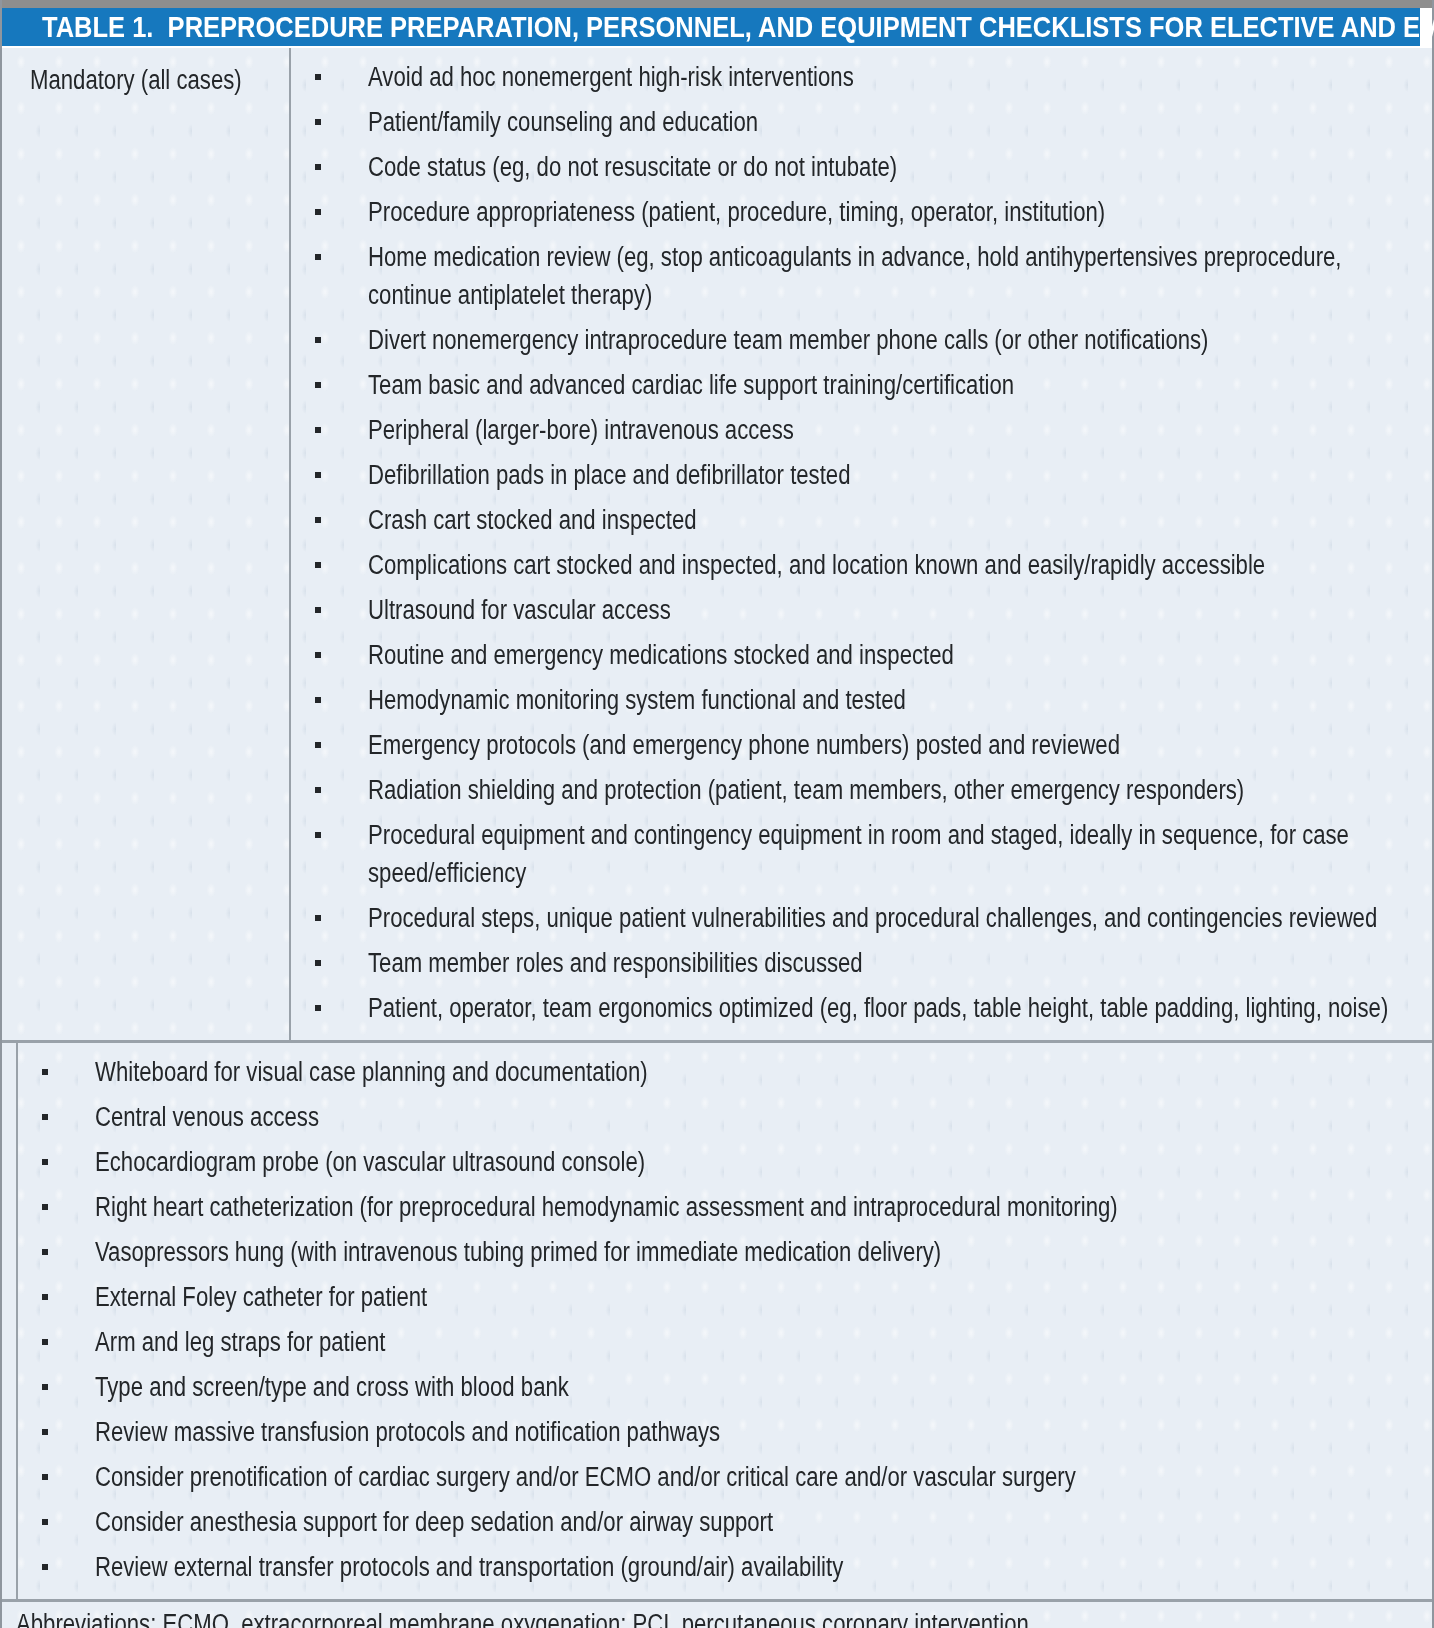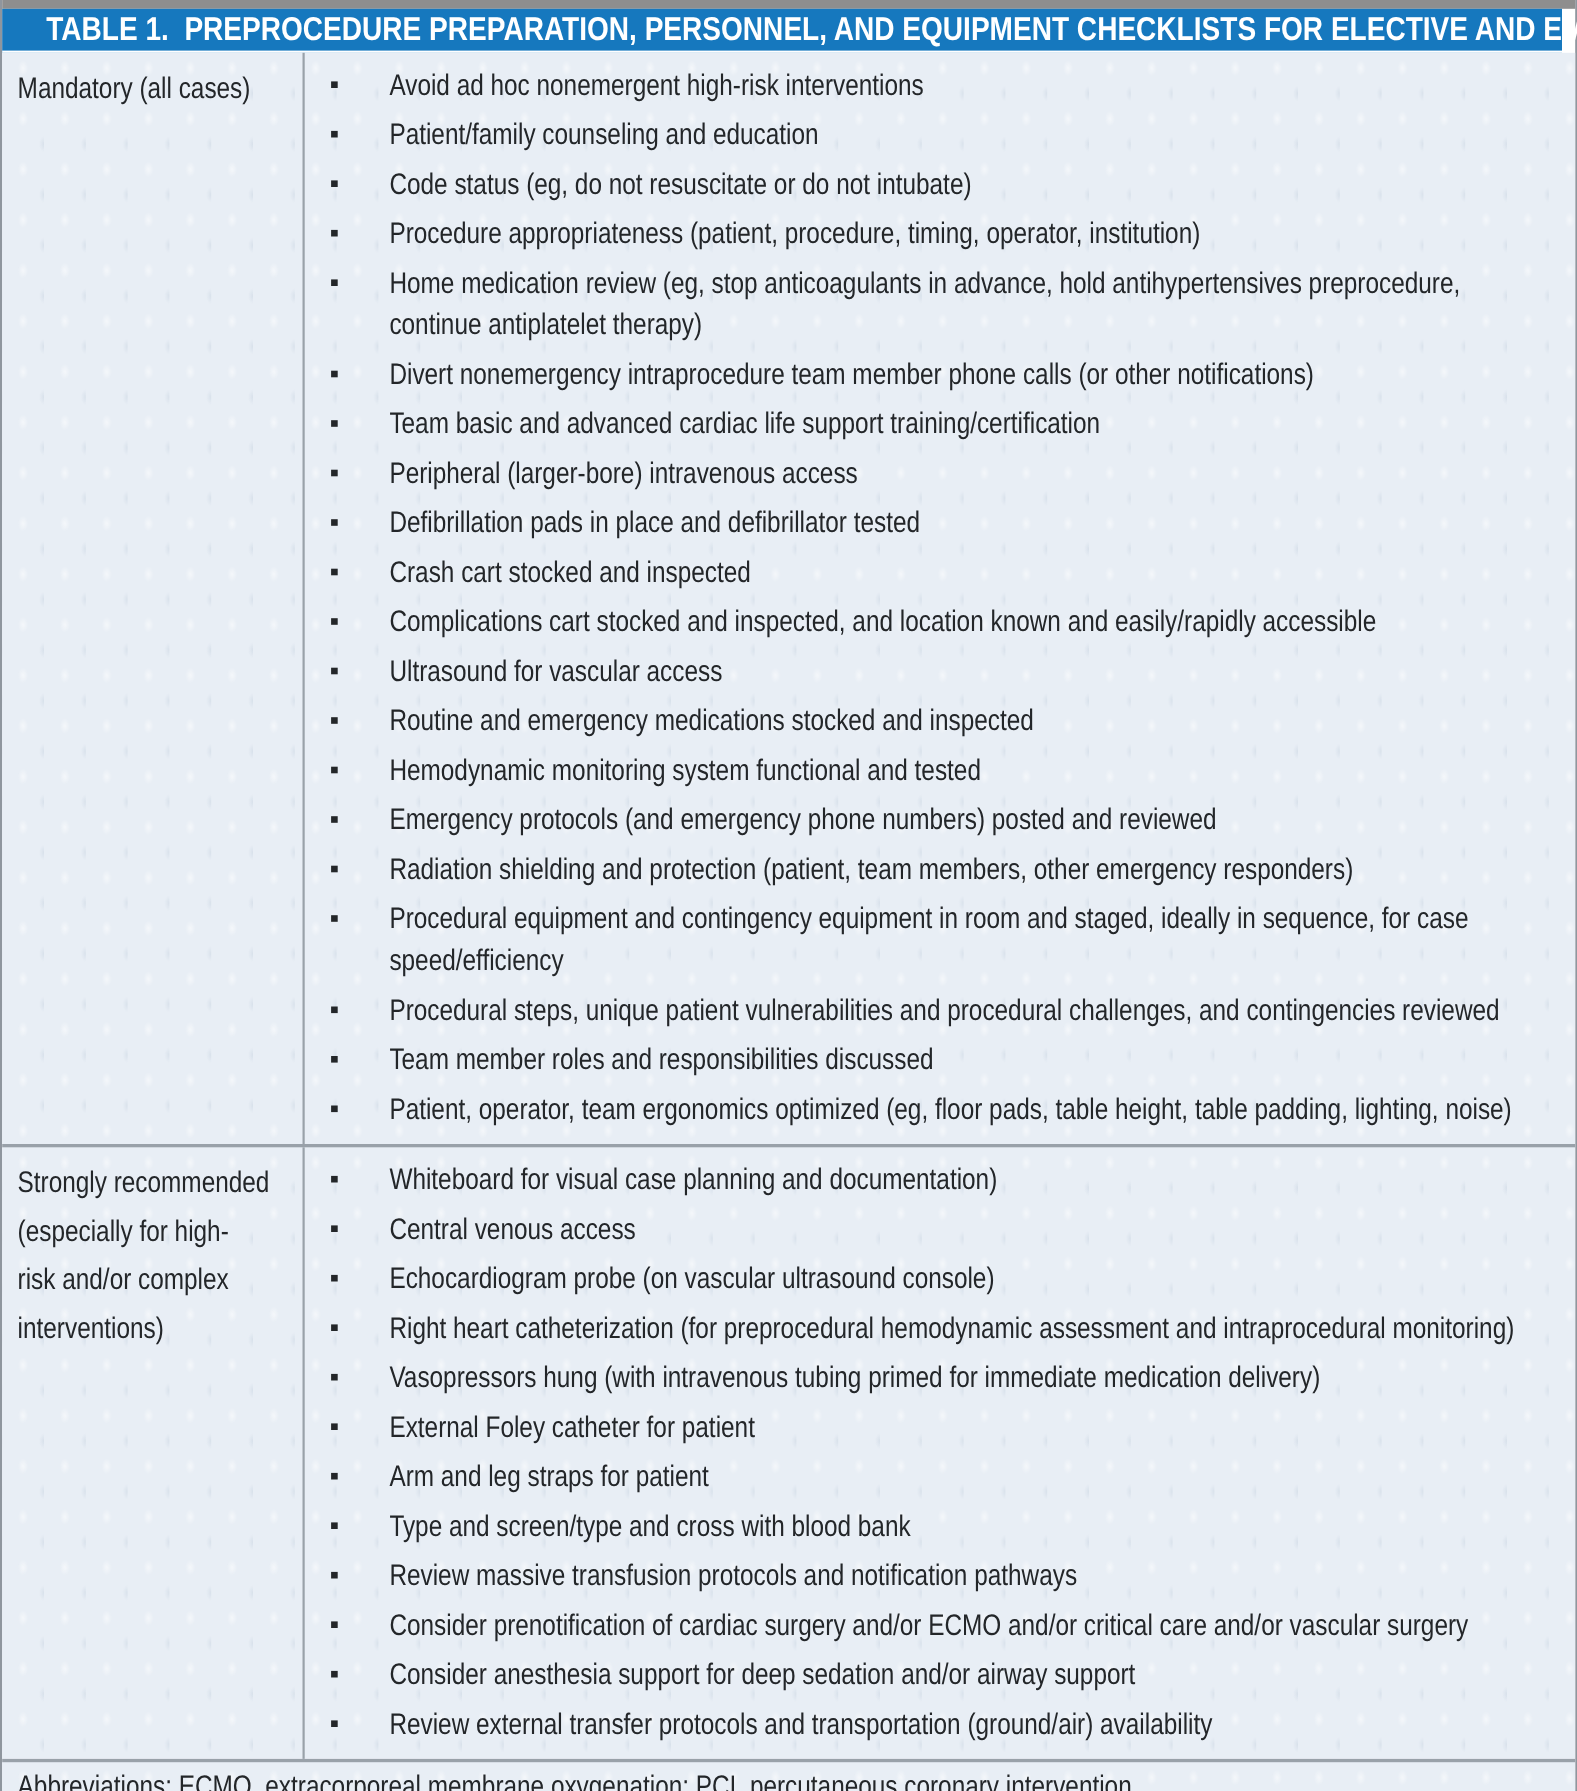--- a/index.html
+++ b/index.html
@@ -32,20 +32,21 @@
   .cond{display:inline-block;white-space:pre;transform:scaleX(0.82);transform-origin:left center;}
   .condt{display:inline-block;white-space:pre;transform:scaleX(0.85);transform-origin:left center;}
 
   
   .bg{
     background-color:#E8EEF5;
     background-image:
       radial-gradient(7px 11px at 19px 14px, rgba(255,255,255,0.55), rgba(255,255,255,0) 65%),
       radial-gradient(7px 11px at 38px 37px, rgba(173,190,208,0.28), rgba(173,190,208,0) 65%);
     background-size:38px 46px;
+    padding-left:14px;
   }
 
   .row{display:flex;}
   .row + .row{border-top:3px solid #99A1A9;}
   .label-cell{
     flex:0 0 273px;
     width:273px;
     box-sizing:border-box;
     padding:10px 8px 0 14px;
     font-size:27px;
@@ -173,24 +174,20 @@
               <span class="itext cond">Team member roles and responsibilities discussed</span>
             </li>
             <li class="item">
               <span class="bullet"></span>
               <span class="itext cond">Patient, operator, team ergonomics optimized (eg, floor pads, table height, table padding, lighting, noise)</span>
             </li>
           </ul>
         </div>
       </div>
       <div class="row bg">
-        <div class="label-cell"><span class="cond">Strongly recommended
-(especially for high-
-risk and/or complex
-interventions)</span></div>
         <div class="items-cell">
           <ul class="items">
             <li class="item">
               <span class="bullet"></span>
               <span class="itext cond">Whiteboard for visual case planning and documentation)</span>
             </li>
             <li class="item">
               <span class="bullet"></span>
               <span class="itext cond">Central venous access</span>
             </li>

